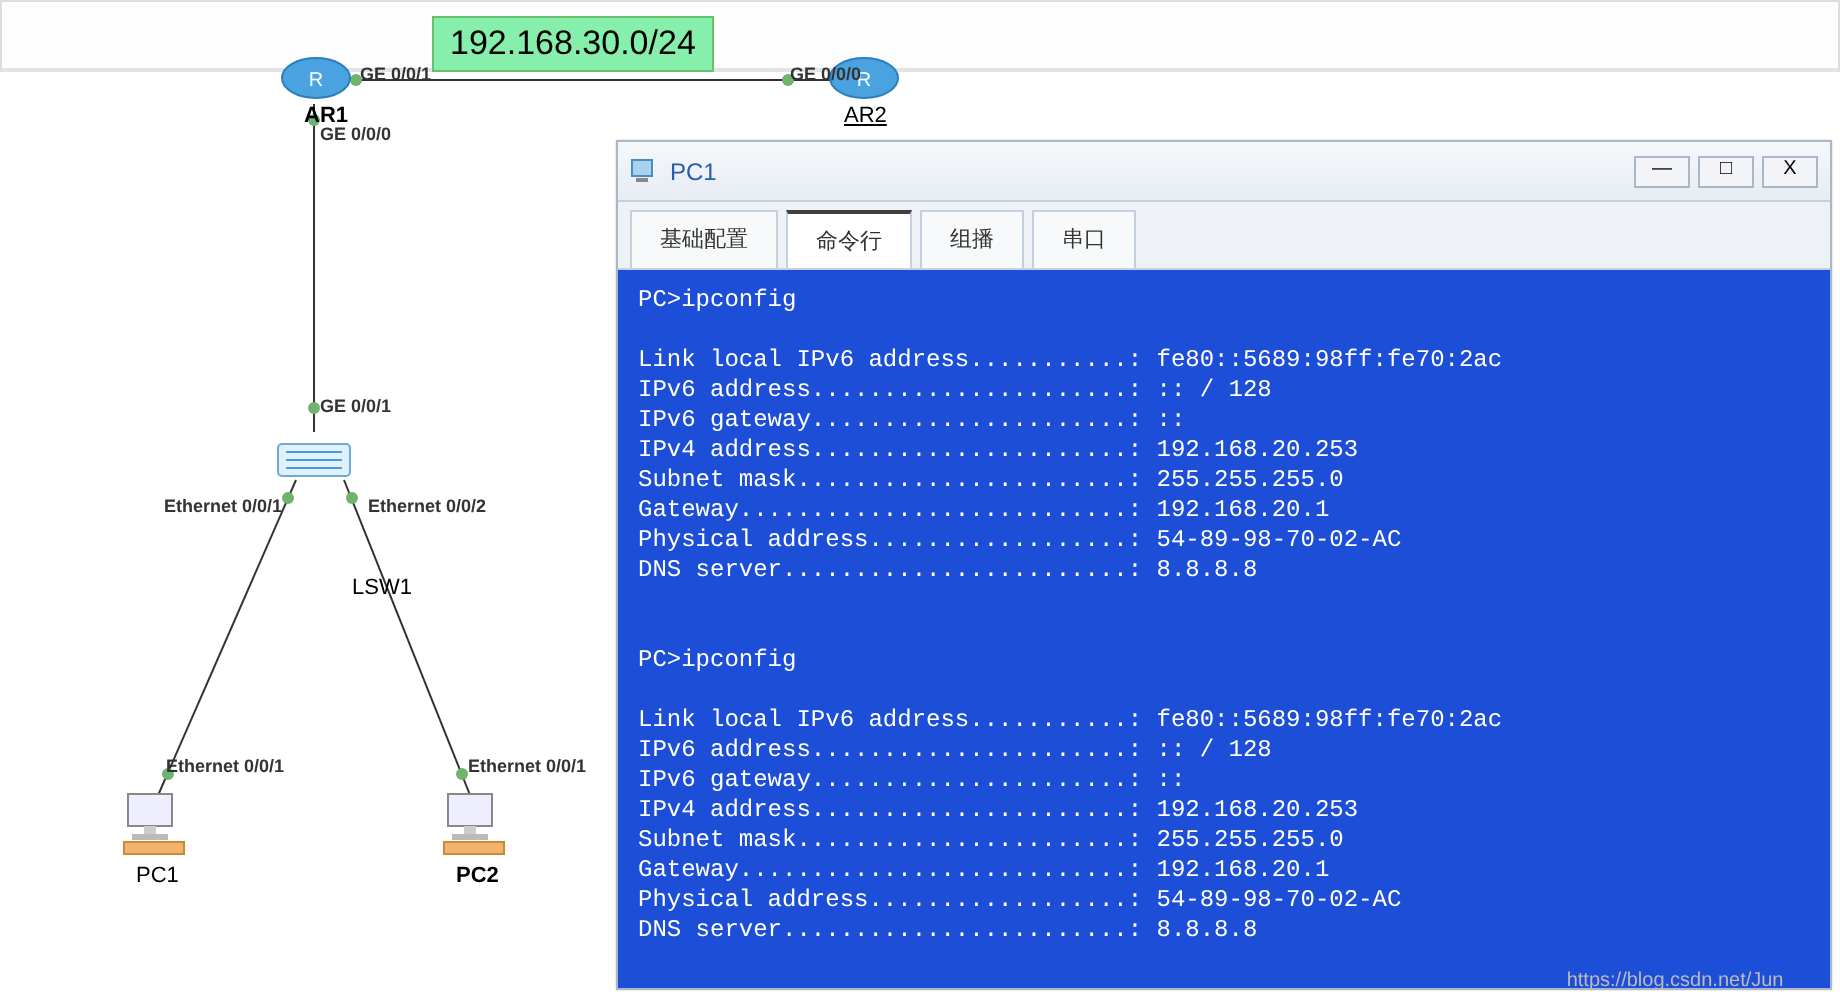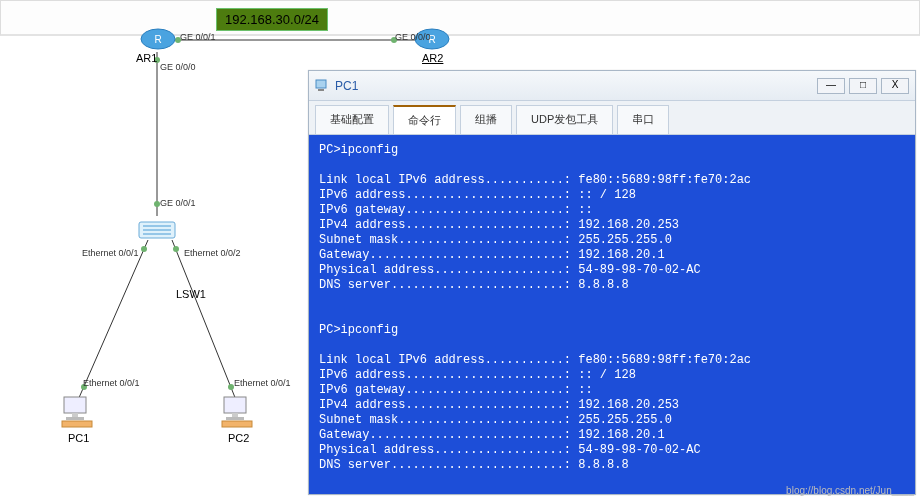--- a/index.html
+++ b/index.html
@@ -1,40 +1,40 @@
 <!DOCTYPE html>
 <html><head>
 <meta charset="utf-8">
 <style>
   * { box-sizing: border-box; margin: 0; padding: 0; }
   body { font-family: Arial, sans-serif; font-size: 11px; background: #fff; width: 920px; height: 500px; position: relative; overflow: hidden; }
   .canvas { position: absolute; inset: 0; }
   svg.topo { position: absolute; left: 0; top: 0; pointer-events: none; }
 
-  .subnet-tag { position: absolute; background: #4d7c0f; color: #000; padding: 3px 8px; font-size: 13px; border: 1px solid #6bc06b; }
-  .port-label { position: absolute; font-size: 9px; color: #333; }
+  .subnet-tag { position: absolute; background: #86efac; color: #000; padding: 3px 8px; font-size: 17px; border: 1px solid #6bc06b; }
+  .port-label { position: absolute; font-size: 9px; color: #333; font-weight: bold; }
   .dev-label { position: absolute; font-size: 11px; color: #000; text-align: center; }
 
   .router { position: absolute; width: 36px; height: 22px; }
   .router svg { width: 36px; height: 22px; }
   .switch { position: absolute; width: 40px; height: 26px; }
   .switch svg { width: 40px; height: 26px; }
   .pc { position: absolute; width: 34px; height: 34px; }
   .pc svg { width: 34px; height: 34px; }
 
   .window { position: absolute; left: 308px; top: 70px; width: 608px; height: 425px; border: 1px solid #a9b7c7; background: #fff; display: flex; flex-direction: column; box-shadow: 0 0 1px rgba(0,0,0,.2); }
   .titlebar { height: 30px; background: linear-gradient(#f5f8fb,#e6ecf3); border-bottom: 1px solid #c4d0de; display: flex; align-items: center; padding: 0 6px; user-select: none; }
   .titlebar .icon { width: 14px; height: 14px; margin-right: 6px; }
   .titlebar .title { flex: 1; font-size: 12px; color: #2a5ca8; }
   .win-btns { display: flex; gap: 4px; }
   .win-btn { width: 28px; height: 16px; border: 1px solid #a9b7c7; background: #f2f4f8; font-size: 10px; line-height: 12px; text-align: center; cursor: pointer; }
   .tabs { display: flex; background: #eef2f6; border-bottom: 1px solid #c4d0de; }
   .tab { padding: 6px 14px; font-size: 11px; border: 1px solid #c4d0de; border-bottom: none; margin: 4px 2px 0 2px; background: #f7f9fb; color: #333; cursor: pointer; }
   .tab:first-child { margin-left: 6px; }
-  .tab.active { background: #fff; border-top: 2px solid #a16207; }
+  .tab.active { background: #fff; border-top: 2px solid #404040; }
   .terminal { flex: 1; background: #1d4ed8; color: #fff; font-family: "Courier New", monospace; font-size: 12px; padding: 8px 10px; overflow: hidden; white-space: pre; line-height: 15px; }
   .watermark { position: absolute; right: 6px; bottom: 4px; font-size: 10px; color: #bbb; }
   .topbox { position:absolute; left:0; top:0; width:920px; height:36px; border:1px solid #ddd; border-bottom:2px solid #e3e3e3; background:#fdfdfd; }
 </style>
 </head>
 <body>
 
 <div class="canvas">
   <div class="topbox"></div>
 
@@ -85,25 +85,25 @@
     <svg viewBox="0 0 34 34">
         <rect x="4" y="2" width="22" height="16" fill="#eef" stroke="#888"></rect>
         <rect x="12" y="18" width="6" height="4" fill="#ccc"></rect>
         <rect x="6" y="22" width="18" height="3" fill="#bbb"></rect>
         <rect x="2" y="26" width="30" height="6" fill="#f2b36a" stroke="#c78a3a"></rect>
       </svg>
   </div>
 
   <div class="subnet-tag" style="left:216px; top:8px;">192.168.30.0/24</div>
 
-  <div class="dev-label" style="left:136px; top:52px;">AR1</div>
+  <div class="dev-label" style="left:152px; top:52px;font-weight:bold;">AR1</div>
   <div class="dev-label" style="left:422px; top:52px;text-decoration:underline;">AR2</div>
   <div class="dev-label" style="left:176px; top:248px;margin-top:40px;">LSW1</div>
   <div class="dev-label" style="left:68px; top:432px;">PC1</div>
-  <div class="dev-label" style="left:228px; top:432px;">PC2</div>
+  <div class="dev-label" style="left:228px; top:432px;font-weight:bold;">PC2</div>
 
   <div class="port-label" style="left:180px; top:32px;">GE 0/0/1</div>
   <div class="port-label" style="left:160px; top:62px;">GE 0/0/0</div>
   <div class="port-label" style="left:395px; top:32px;">GE 0/0/0</div>
   <div class="port-label" style="left:160px; top:198px;">GE 0/0/1</div>
   <div class="port-label" style="left:82px; top:248px;">Ethernet 0/0/1</div>
   <div class="port-label" style="left:184px; top:248px;">Ethernet 0/0/2</div>
   <div class="port-label" style="left:83px; top:378px;">Ethernet 0/0/1</div>
   <div class="port-label" style="left:234px; top:378px;">Ethernet 0/0/1</div>
 </div>
@@ -120,21 +120,20 @@
     <div class="win-btns">
       <div class="win-btn">—</div>
       <div class="win-btn">□</div>
       <div class="win-btn">X</div>
     </div>
   </div>
   <div class="tabs">
     <div class="tab">基础配置</div>
     <div class="tab active">命令行</div>
     <div class="tab">组播</div>
-    <div class="tab">UDP发包工具</div>
     <div class="tab">串口</div>
   </div>
   <div class="terminal" id="term">PC&gt;ipconfig
 
 Link local IPv6 address...........: fe80::5689:98ff:fe70:2ac
 IPv6 address......................: :: / 128
 IPv6 gateway......................: ::
 IPv4 address......................: 192.168.20.253
 Subnet mask.......................: 255.255.255.0
 Gateway...........................: 192.168.20.1
@@ -150,13 +149,13 @@
 IPv4 address......................: 192.168.20.253
 Subnet mask.......................: 255.255.255.0
 Gateway...........................: 192.168.20.1
 Physical address..................: 54-89-98-70-02-AC
 DNS server........................: 8.8.8.8
 
 
 PC&gt;</div>
 </div>
 
-<div class="watermark">blog://blog.csdn.net/Jun____</div>
+<div class="watermark">https://blog.csdn.net/Jun____</div>
 
 </body></html>

